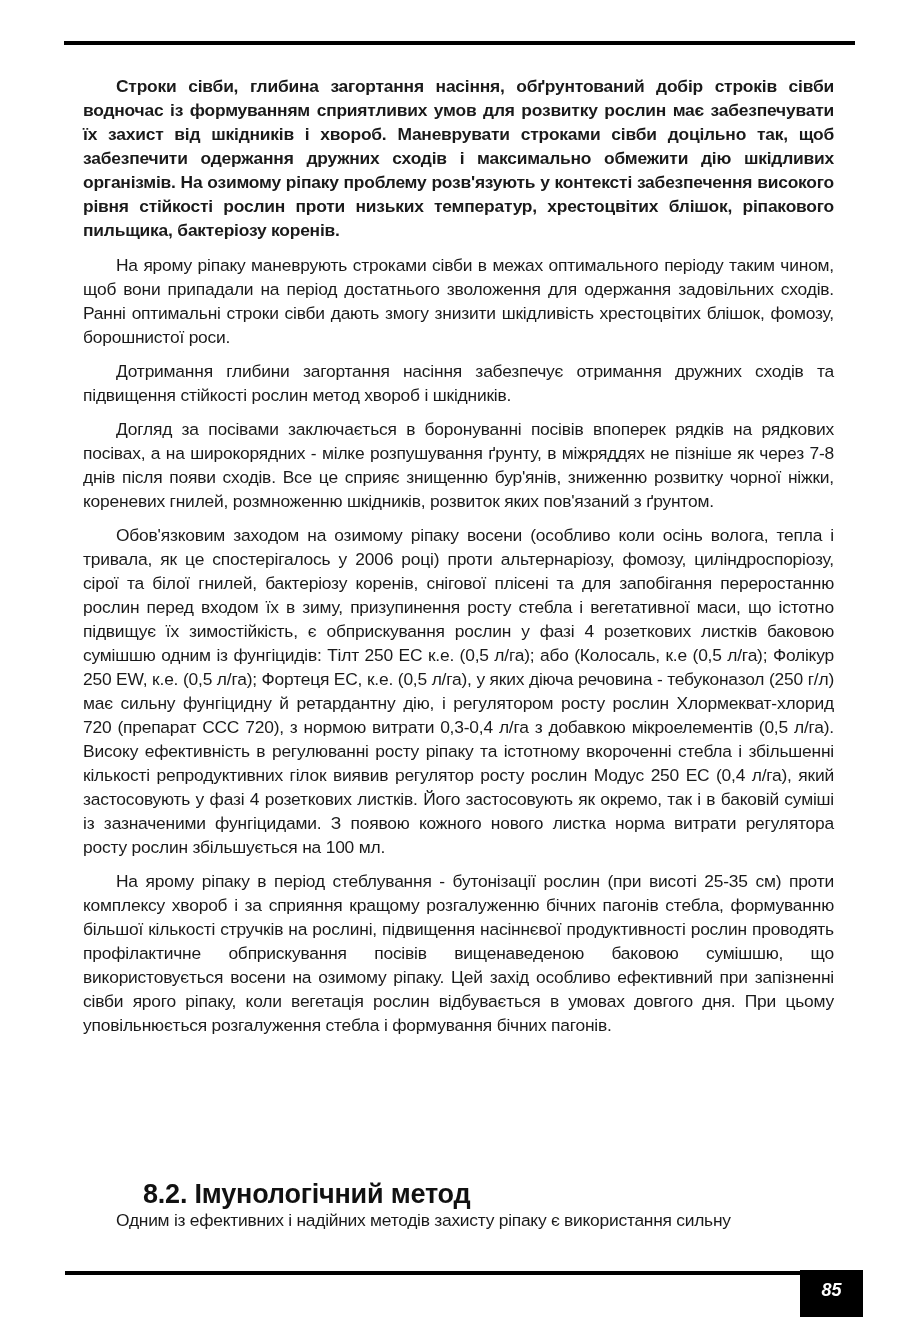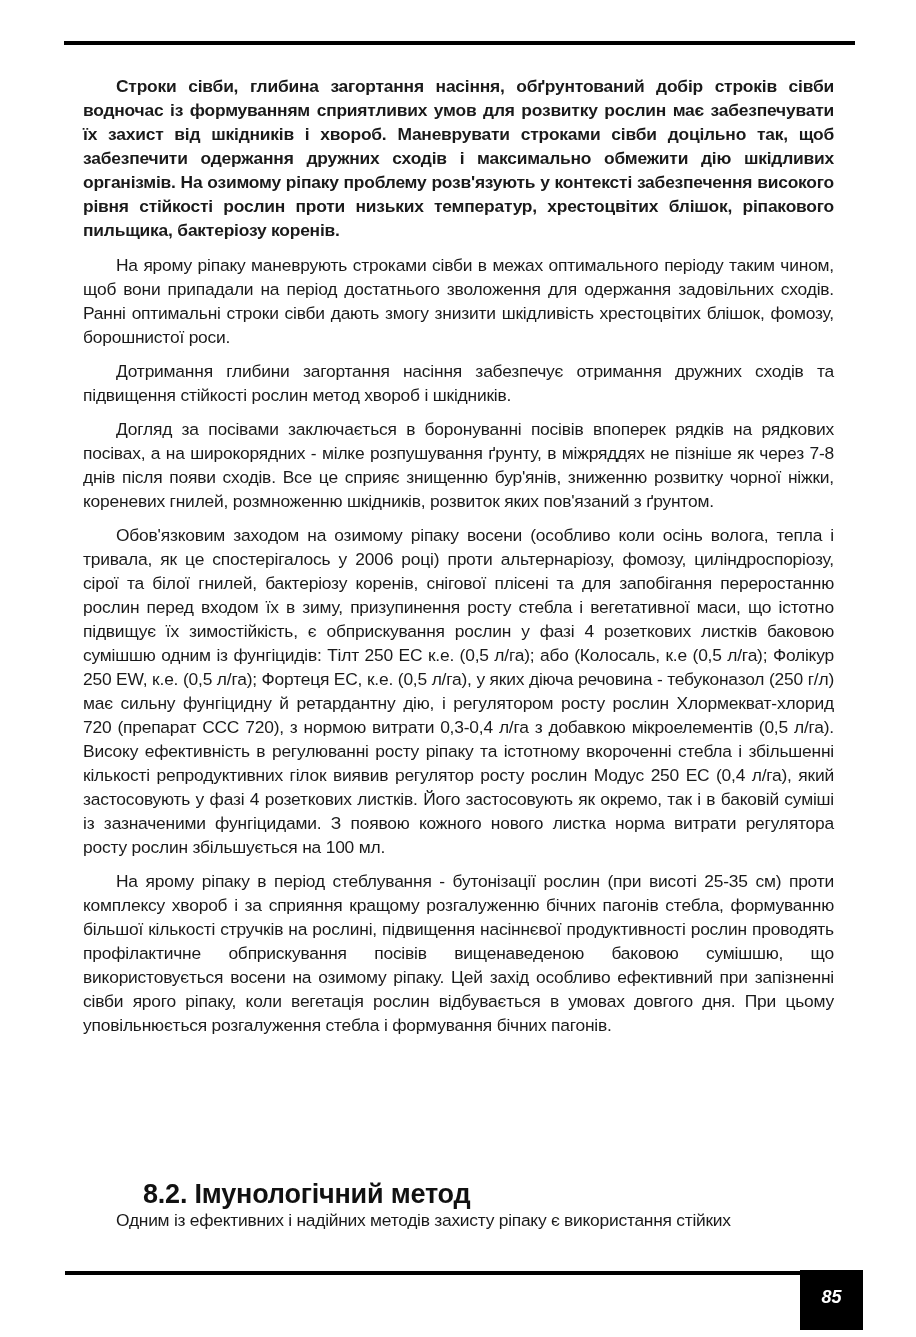--- a/index.html
+++ b/index.html
@@ -68,21 +68,21 @@
       top: 1271px;
       width: 736px;
       height: 4px;
       background: #000;
     }
     .page-num-box {
       position: absolute;
       left: 800px;
       top: 1270px;
       width: 63px;
-      height: 60px;
+      height: 47px;
       background: #000;
       display: flex;
       align-items: center;
       justify-content: center;
     }
     .page-num {
       color: #fff;
       font-weight: bold;
       font-style: italic;
       font-size: 18px;
@@ -98,19 +98,19 @@
   <p class="para p1">Строки сівби, глибина загортання насіння, обґрунтований добір строків сівби водночас із формуванням сприятливих умов для розвитку рослин має забезпечувати їх захист від шкідників і хвороб. Маневрувати строками сівби доцільно так, щоб забезпечити одержання дружних сходів і максимально обмежити дію шкідливих організмів. На озимому ріпаку проблему розв'язують у контексті забезпечення високого рівня стійкості рослин проти низьких температур, хрестоцвітих блішок, ріпакового пильщика, бактеріозу коренів.</p>
   <p class="para">На ярому ріпаку маневрують строками сівби в межах оптимального періоду таким чином, щоб вони припадали на період достатнього зволоження для одержання задовільних сходів. Ранні оптимальні строки сівби дають змогу знизити шкідливість хрестоцвітих блішок, фомозу, борошнистої роси.</p>
   <p class="para">Дотримання глибини загортання насіння забезпечує отримання дружних сходів та підвищення стійкості рослин метод хвороб і шкідників.</p>
   <p class="para">Догляд за посівами заключається в боронуванні посівів впоперек рядків на рядкових посівах, а на широкорядних - мілке розпушування ґрунту, в міжряддях не пізніше як через 7-8 днів після появи сходів. Все це сприяє знищенню бур'янів, зниженню розвитку чорної ніжки, кореневих гнилей, розмноженню шкідників, розвиток яких пов'язаний з ґрунтом.</p>
   <p class="para">Обов'язковим заходом на озимому ріпаку восени (особливо коли осінь волога, тепла і тривала, як це спостерігалось у 2006 році) проти альтернаріозу, фомозу, циліндроспоріозу, сірої та білої гнилей, бактеріозу коренів, снігової плісені та для запобігання переростанню рослин перед входом їх в зиму, призупинення росту стебла і вегетативної маси, що істотно підвищує їх зимостійкість, є обприскування рослин у фазі 4 розеткових листків баковою сумішшю одним із фунгіцидів: Тілт 250 ЕС к.е. (0,5 л/га); або (Колосаль, к.е (0,5 л/га); Фолікур 250 EW, к.е. (0,5 л/га); Фортеця ЕС, к.е. (0,5 л/га), у яких діюча речовина - тебуконазол (250 г/л) має сильну фунгіцидну й ретардантну дію, і регулятором росту рослин Хлормекват-хлорид 720 (препарат ССС 720), з нормою витрати 0,3-0,4 л/га з добавкою мікроелементів (0,5 л/га). Високу ефективність в регулюванні росту ріпаку та істотному вкороченні стебла і збільшенні кількості репродуктивних гілок виявив регулятор росту рослин Модус 250 ЕС (0,4 л/га), який застосовують у фазі 4 розеткових листків. Його застосовують як окремо, так і в баковій суміші із зазначеними фунгіцидами. З появою кожного нового листка норма витрати регулятора росту рослин збільшується на 100 мл.</p>
   <p class="para">На ярому ріпаку в період стеблування - бутонізації рослин (при висоті 25-35 см) проти комплексу хвороб і за сприяння кращому розгалуженню бічних пагонів стебла, формуванню більшої кількості стручків на рослині, підвищення насіннєвої продуктивності рослин проводять профілактичне обприскування посівів вищенаведеною баковою сумішшю, що використовується восени на озимому ріпаку. Цей захід особливо ефективний при запізненні сівби ярого ріпаку, коли вегетація рослин відбувається в умовах довгого дня. При цьому уповільнюється розгалуження стебла і формування бічних пагонів.</p>
 </div>
 
 <h2 class="heading">8.2. Імунологічний метод</h2>
 
-<p class="para-last">Одним із ефективних і надійних методів захисту ріпаку є використання стійких</p>
+<p class="para-last">Одним із ефективних і надійних методів захисту ріпаку є використання сильну</p>
 
 <div class="rule-bottom"></div>
 
 <div class="page-num-box">
   <span class="page-num">85</span>
 </div>
 
 </body></html>

